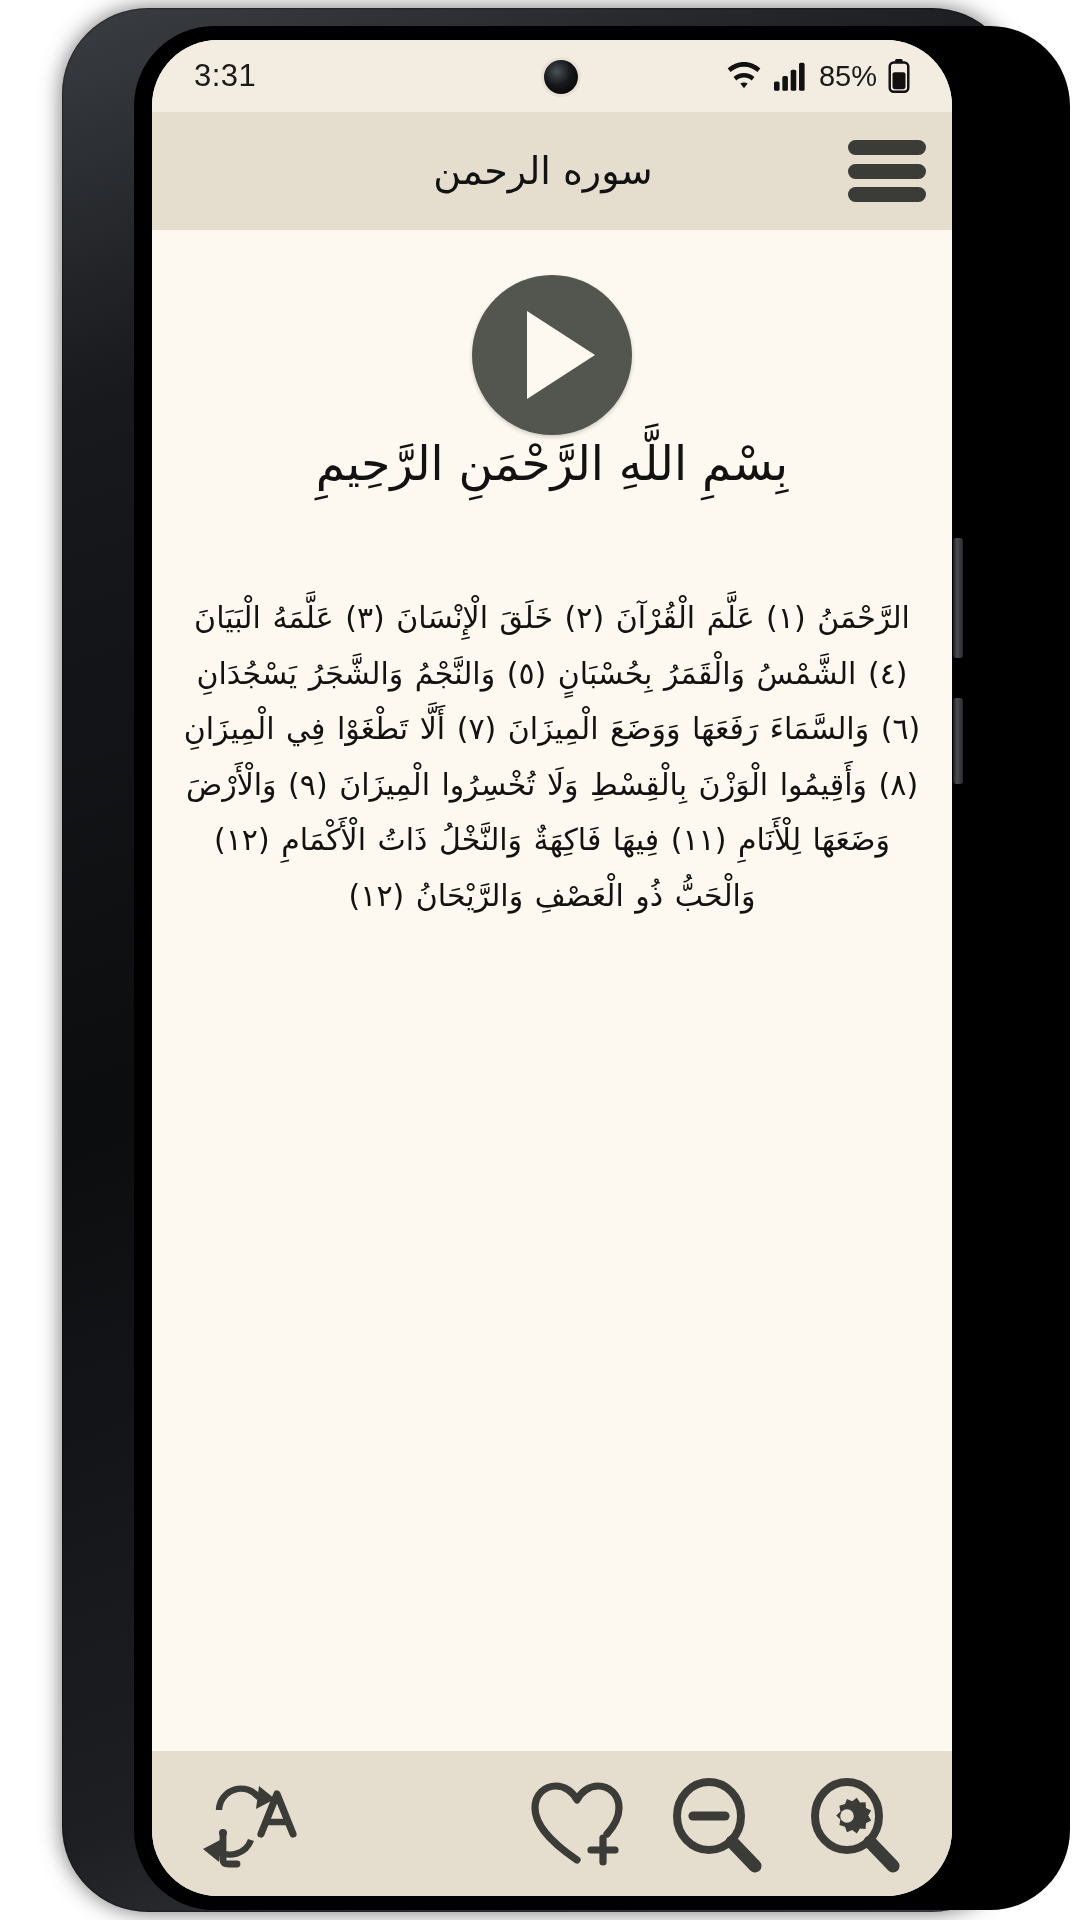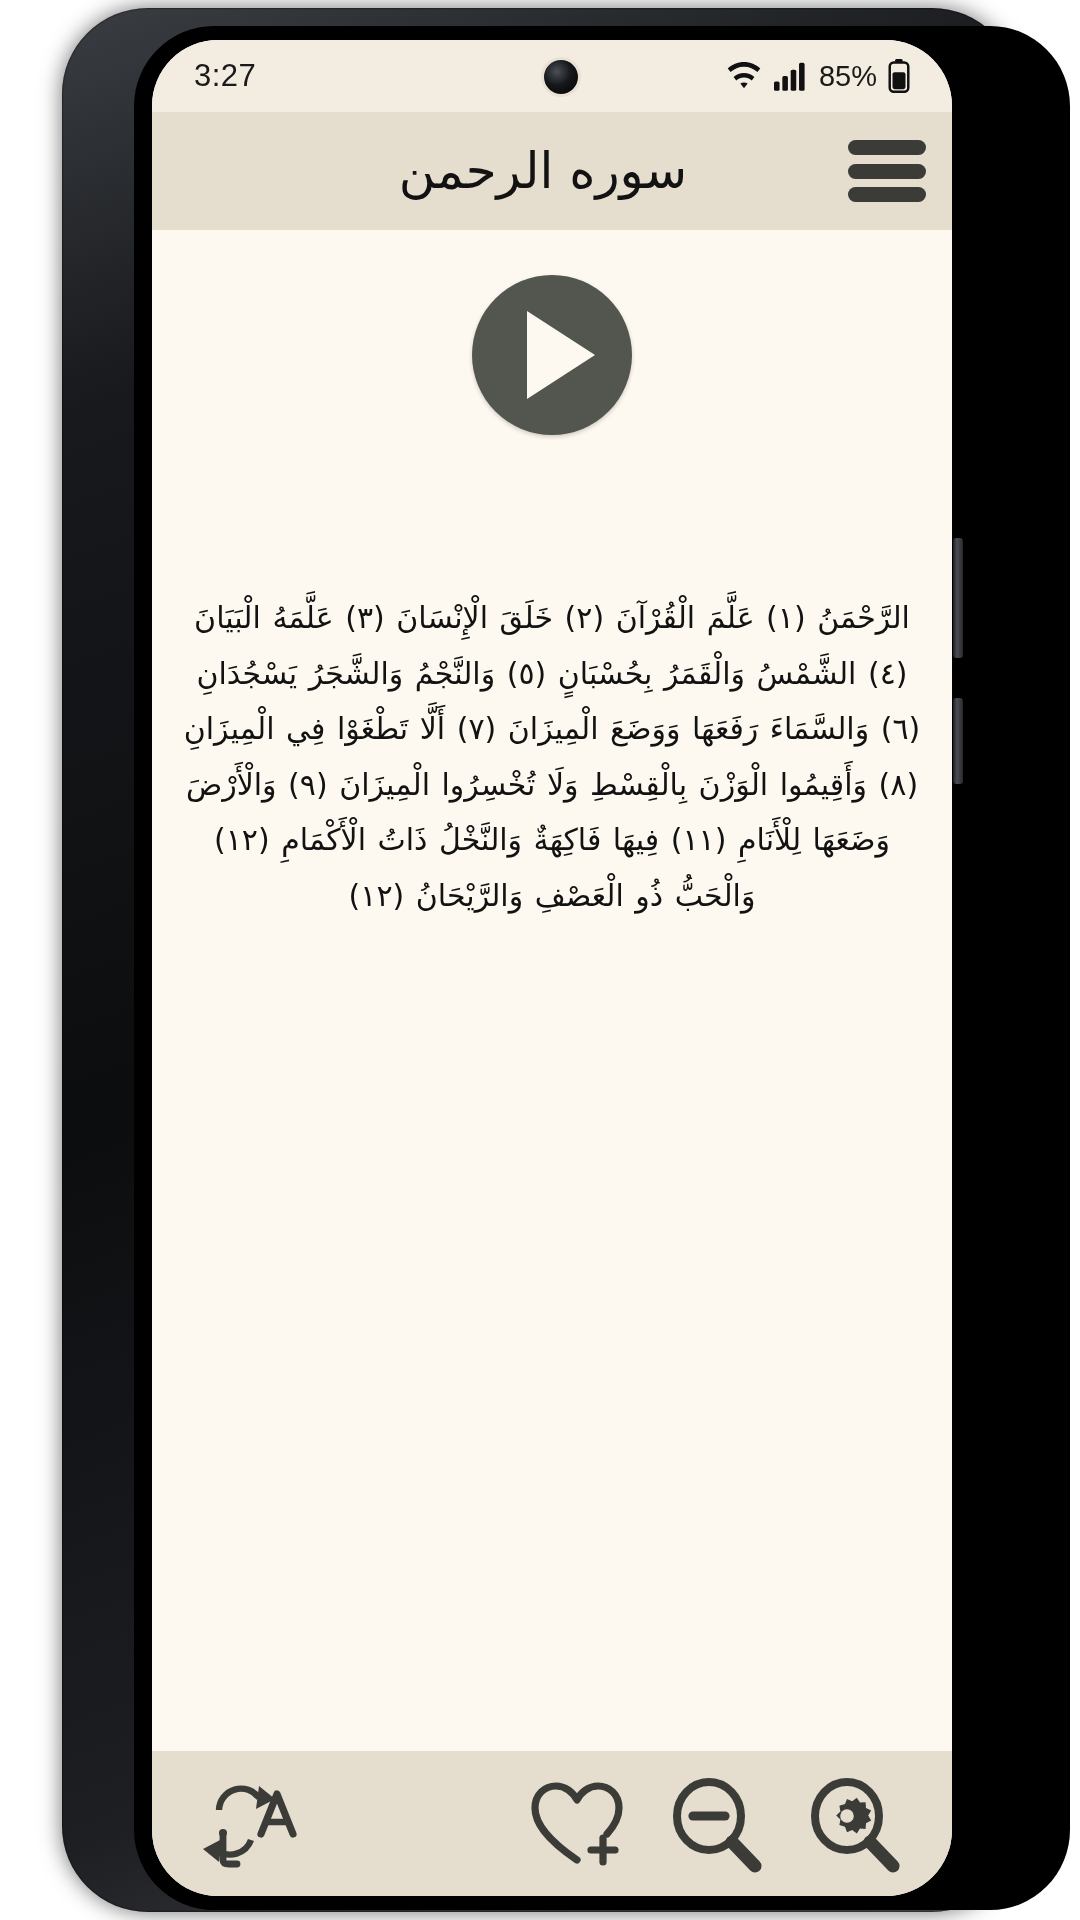--- a/index.html
+++ b/index.html
@@ -78,21 +78,21 @@
     position:absolute; left:0; top:72px;
     width:800px; height:118px;
     background:#e5ddcd;
     display:flex; align-items:center;
   }
   #app-title{
     position:absolute;
     left:0; right:0;
     text-align:center;
     font-family:"DejaVu Sans", sans-serif;
-    font-size:50px;
+    font-size:38px;
     color:#121212;
     direction:rtl;
     letter-spacing:0px;
     padding-right:18px;
   }
   #menu-button{
     position:absolute;
     right:26px; top:28px;
     width:78px; height:62px;
     display:flex; flex-direction:column;
@@ -180,21 +180,21 @@
 
 <div id="phone-frame">
   <div id="phone-inner-bezel"></div>
 
   <div class="side-btn" id="side-btn-volume"></div>
   <div class="side-btn" id="side-btn-power"></div>
 
   <div id="screen">
 
     <div id="status-bar">
-      <div id="status-time">3:27</div>
+      <div id="status-time">3:31</div>
 
       <div id="camera-punch"></div>
 
       <div id="status-right">
         <span>
           <svg width="38" height="30" viewBox="0 0 24 19">
             <path d="M12 17.2l2.3-2.9c-1.3-1-3.3-1-4.6 0L12 17.2z" fill="#111"></path>
             <path d="M12 10.4c1.9 0 3.6.7 4.9 1.9l1.7-2.1C16.8 8.5 14.5 7.6 12 7.6s-4.8.9-6.6 2.6l1.7 2.1c1.3-1.2 3-1.9 4.9-1.9z" fill="#111"></path>
             <path d="M12 3.6c3.3 0 6.3 1.3 8.5 3.4l1.8-2.2C19.6 2.1 16 .6 12 .6S4.4 2.1 1.7 4.8l1.8 2.2C5.7 4.9 8.7 3.6 12 3.6z" fill="#111"></path>
           </svg>
@@ -229,20 +229,21 @@
         <span></span>
       </div>
     </div>
 
     <div id="content">
 
       <div id="play-button">
         <div id="play-triangle"></div>
       </div>
 
+      <div id="bismillah">بِسْمِ اللَّهِ الرَّحْمَنِ الرَّحِيمِ</div>
 
       <div id="surah-body">الرَّحْمَنُ (١) عَلَّمَ الْقُرْآنَ (٢) خَلَقَ الْإِنْسَانَ (٣) عَلَّمَهُ الْبَيَانَ (٤) الشَّمْسُ وَالْقَمَرُ بِحُسْبَانٍ (٥) وَالنَّجْمُ وَالشَّجَرُ يَسْجُدَانِ (٦) وَالسَّمَاءَ رَفَعَهَا وَوَضَعَ الْمِيزَانَ (٧) أَلَّا تَطْغَوْا فِي الْمِيزَانِ (٨) وَأَقِيمُوا الْوَزْنَ بِالْقِسْطِ وَلَا تُخْسِرُوا الْمِيزَانَ (٩) وَالْأَرْضَ وَضَعَهَا لِلْأَنَامِ (١١) فِيهَا فَاكِهَةٌ وَالنَّخْلُ ذَاتُ الْأَكْمَامِ (١٢) وَالْحَبُّ ذُو الْعَصْفِ وَالرَّيْحَانُ (١٢)</div>
     </div>
 
     <div id="bottom-bar">
 
       <div class="tool-btn">
         <span>
           <svg width="104" height="100" viewBox="0 0 52 50">
             <path d="M10 18 A11 11 0 0 1 30 12" fill="none" stroke="#3b3b38" stroke-width="3.2"></path>

